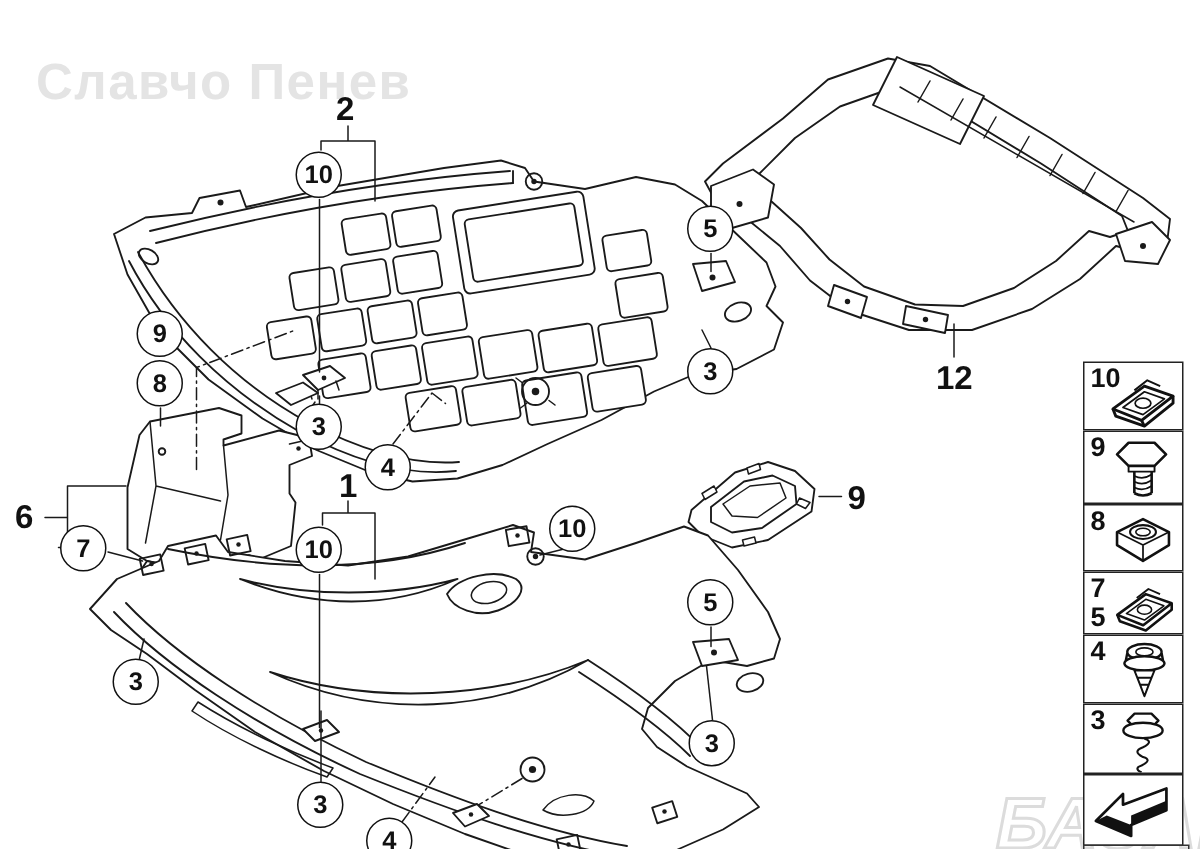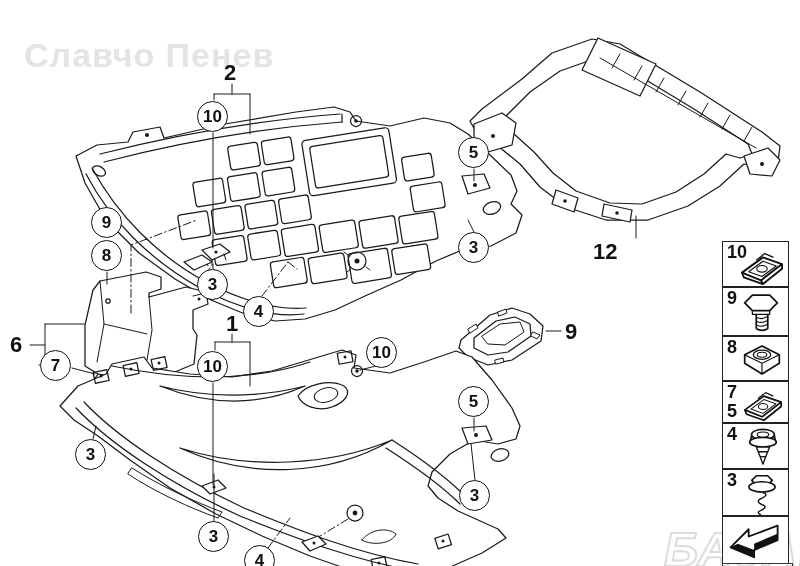--- a/index.html
+++ b/index.html
@@ -226,21 +226,21 @@
   <div class="callout" style="left:458px;top:362px">5</div>
   <div class="callout" style="left:75px;top:415px">3</div>
   <div class="callout" style="left:198px;top:497px">3</div>
   <div class="callout" style="left:244px;top:521px">4</div>
   <div class="callout" style="left:459px;top:456px">3</div>
 
   <div class="plabel" style="left:224px;top:38px">2</div>
   <div class="plabel" style="left:226px;top:289px">1</div>
   <div class="plabel" style="left:10px;top:310px">6</div>
   <div class="plabel" style="left:565px;top:297px">9</div>
-  <div class="plabel" style="left:593px;top:217px">12</div>
+  <div class="plabel" style="left:624px;top:217px">12</div>
 
   <div class="legend">
 
     <div class="lbox" style="top:0;height:46px">
       <span class="lnum">10</span>
       <svg class="licon" width="50" height="42" viewBox="0 0 52 44">
         <g fill="none" stroke="#111" stroke-width="2" stroke-linejoin="round">
           <path d="M5,30 L27,14 L47,21 L25,38 Z" fill="#fff"></path>
           <path d="M5,30 L7,35 L27,42 L47,26 L47,21"></path>
           <path d="M25,38 L27,42"></path>

